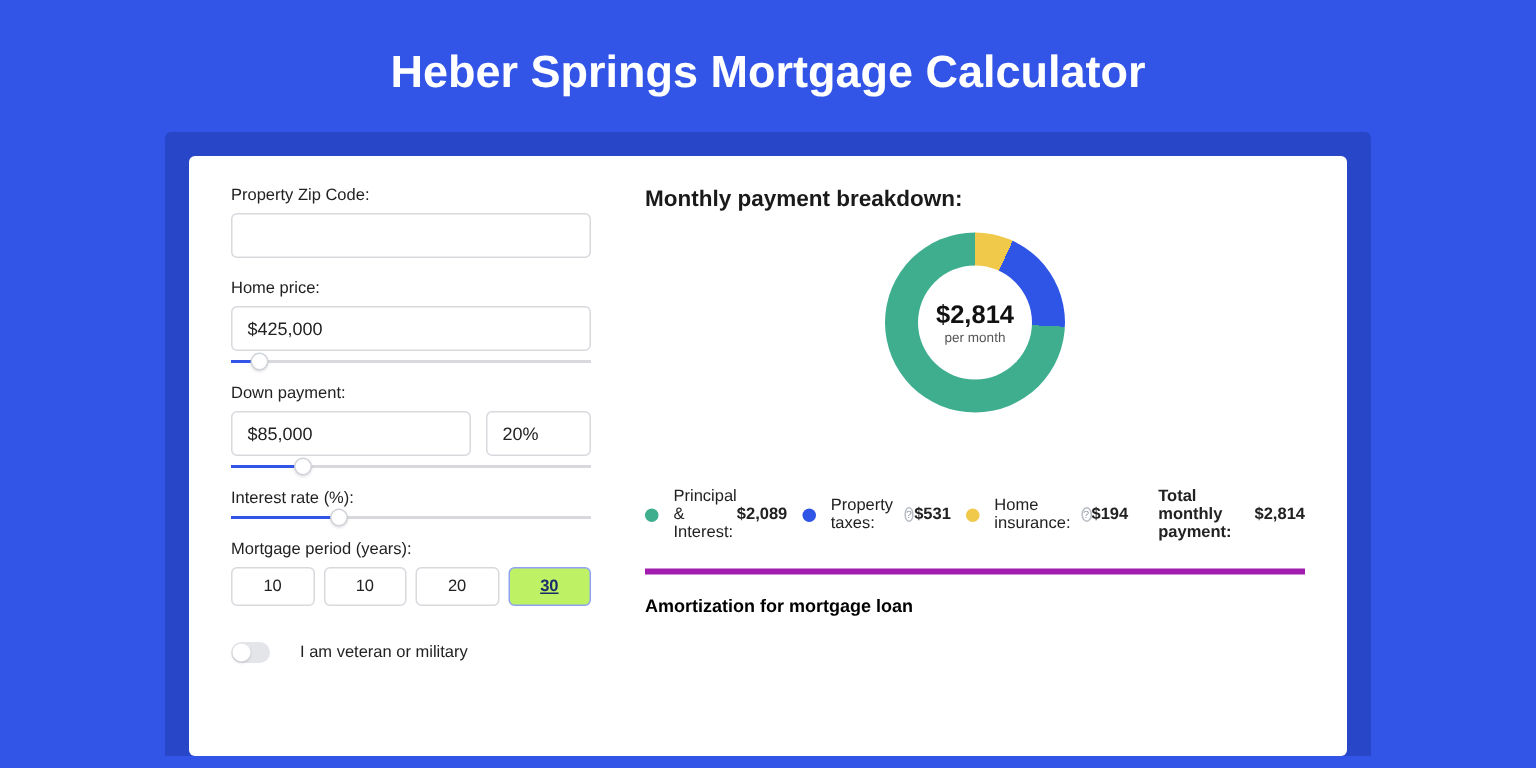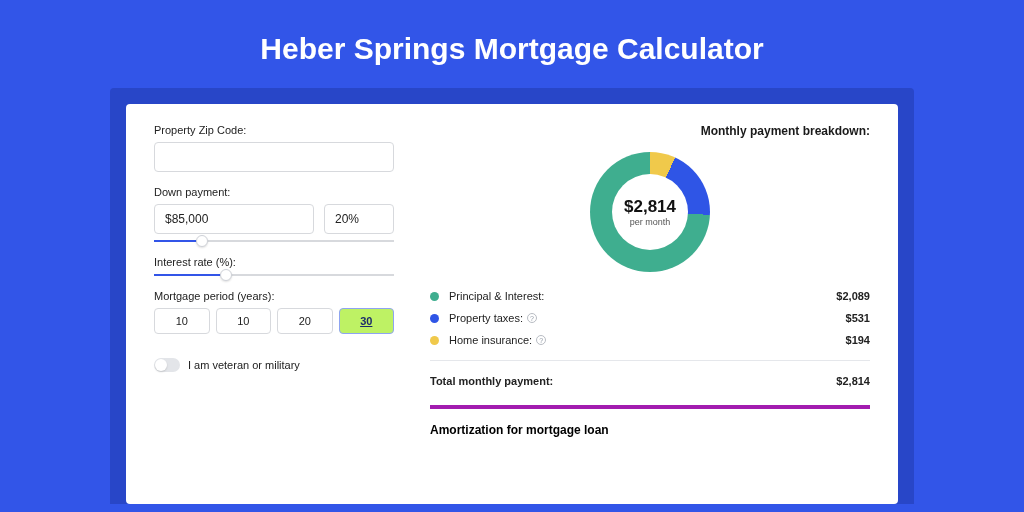--- a/index.html
+++ b/index.html
@@ -101,46 +101,45 @@
   .period-btn.active {
     background: #bef264;
     border-color: #8ea4f2;
     color: #1b2a6b;
     font-weight: 600;
     text-decoration: underline;
   }
   .toggle-row {
     display: flex;
     align-items: center;
-    gap: 8px;
+    gap: 20px;
     margin-top: 10px;
   }
   .toggle {
     width: 26px;
     height: 14px;
     background: #e3e5e9;
     border-radius: 10px;
     position: relative;
   }
   .toggle::after {
     content: "";
     position: absolute;
     left: 1px; top: 1px;
     width: 12px; height: 12px;
     background: #fff;
     border-radius: 50%;
     box-shadow: 0 1px 2px rgba(0,0,0,.15);
   }
   .toggle-label { font-size: 11px; color: #222; }
   .section-title {
-    font-size: 12px;
+    font-size: 15px;
     font-weight: 700;
     color: #1a1a1a;
     margin-bottom: 10px;
-    text-align: right;
   }
   .donut-wrap {
     display: flex;
     justify-content: center;
     margin: 4px 0 18px 0;
   }
   .donut {
     width: 120px;
     height: 120px;
     border-radius: 50%;
@@ -151,21 +150,21 @@
     inset: 22px;
     background: #fff;
     border-radius: 50%;
     display: flex;
     flex-direction: column;
     align-items: center;
     justify-content: center;
   }
   .donut-value { font-size: 17px; font-weight: 700; color: #111; }
   .donut-sub { font-size: 9px; color: #555; }
-  .legend { display: flex; flex-direction: column; gap: 10px; }
+  .legend { display: flex; flex-direction: row; gap: 10px; margin-top: 32px; }
   .legend-row {
     display: flex;
     align-items: center;
     font-size: 11px;
     color: #222;
   }
   .legend-dot {
     width: 9px; height: 9px;
     border-radius: 50%;
     margin-right: 10px;
@@ -213,20 +212,28 @@
 <div class="card-wrap">
   <div class="card">
 
     <div class="left">
 
       <div>
         <div class="field-label">Property Zip Code:</div>
         <input class="input" value="" style="">
       </div>
 
+      <div>
+        <div class="field-label">Home price:</div>
+        <input class="input" value="$425,000" style="">
+        <div class="slider-track">
+          <div class="slider-fill" style="width:8%"></div>
+          <div class="slider-thumb" style="left:8%"></div>
+        </div>
+      </div>
 
       <div>
         <div class="field-label">Down payment:</div>
         <div class="row">
           <input class="input grow" value="$85,000" style="">
           <input class="input small" value="20%" style="">
         </div>
         <div class="slider-track">
           <div class="slider-fill" style="width:20%"></div>
           <div class="slider-thumb" style="left:20%"></div>

